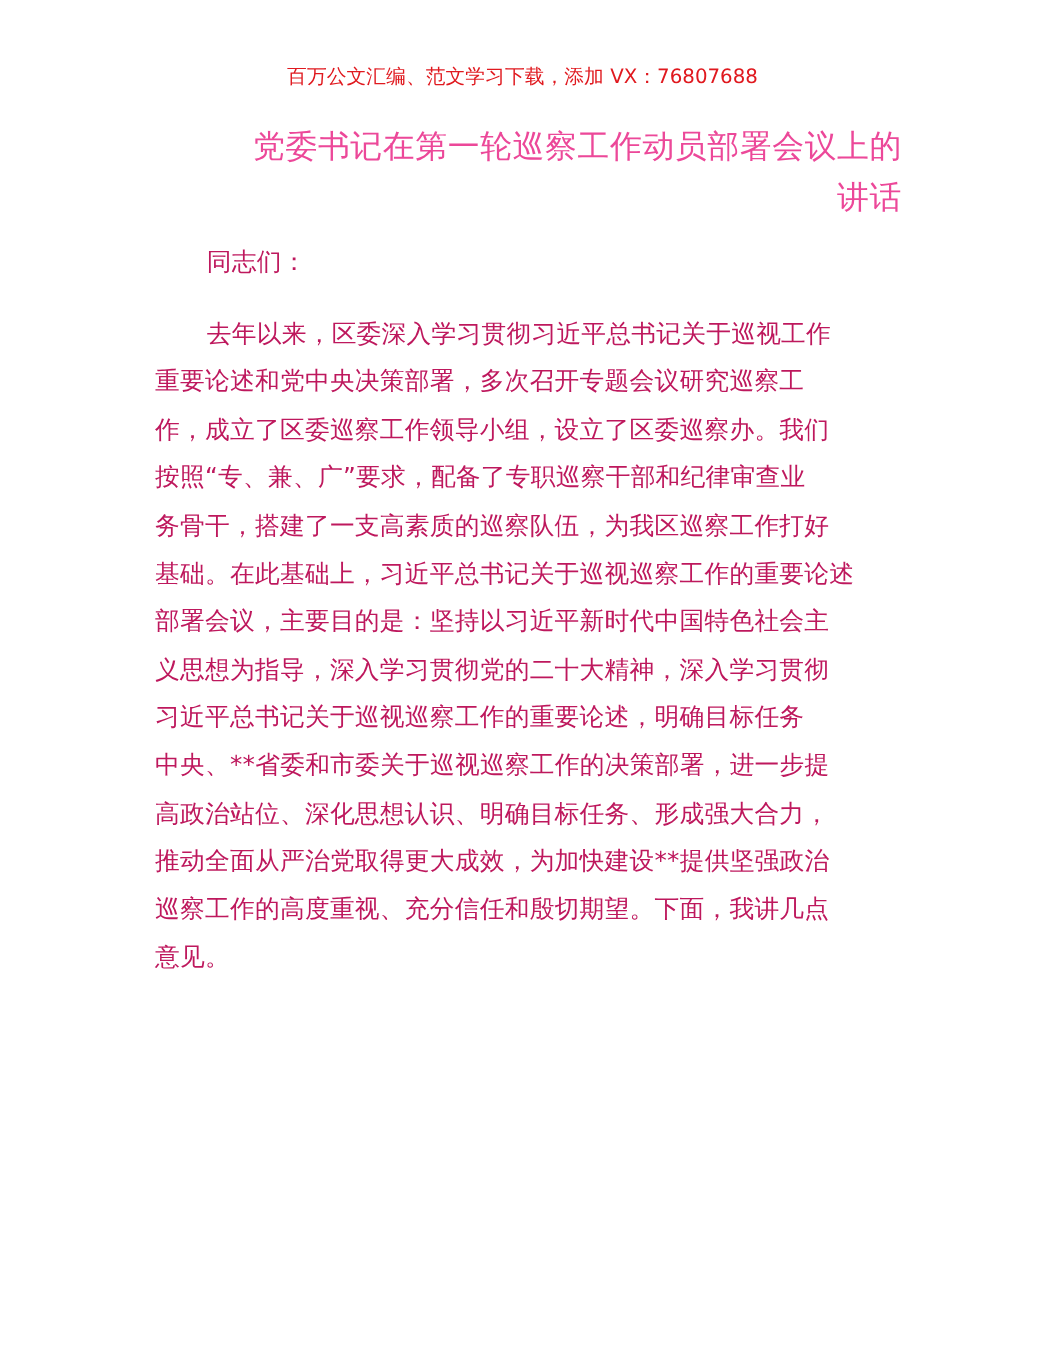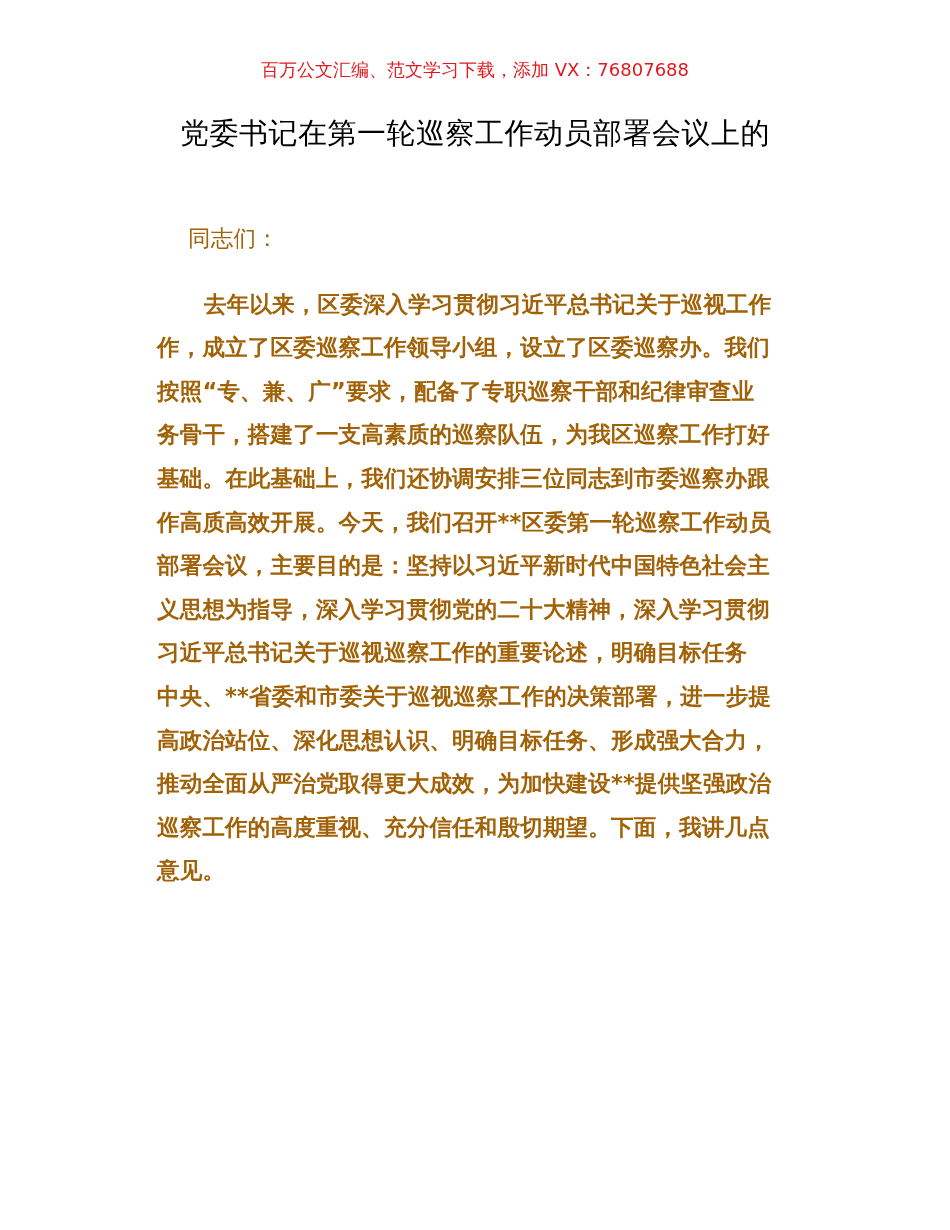--- a/index.html
+++ b/index.html
@@ -32,78 +32,78 @@
       font-size: 18px;
       line-height: 28px;
       color: #e0191f;
       letter-spacing: 0px;
     }
     .doc-title {
       position: absolute;
       left: 130px;
       top: 110px;
       width: 690px;
-      text-align: center;
+      text-align: right;
       font-size: 29px;
       line-height: 46px;
-      color: #000000;
+      color: #ec4899;
       letter-spacing: 0.5px;
     }
     .doc-body {
       position: absolute;
       left: 141px;
       top: 217px;
       width: 672px;
       font-size: 22.5px;
       line-height: 43.6px;
-      color: #a16207;
+      color: #be185d;
       text-align: justify;
       letter-spacing: 0.2px;
     }
     .salutation {
       margin: 0;
       padding-left: 47px;
       height: 43.6px;
     }
     .paragraph {
-      margin: 16px;
+      margin: 0;
       text-indent: 47px;
       margin-top: 22px;
-      font-weight: bold;
     }
     .line {
       display: block;
       white-space: nowrap;
       text-indent: 0;
     }
     .line.first {
       padding-left: 47px;
     }
   </style>
 </head>
 <body>
 
 <div class="page">
 
   <div class="header-banner">百万公文汇编、范文学习下载，添加 VX：76807688</div>
 
   <div class="doc-title">
     <div>党委书记在第一轮巡察工作动员部署会议上的</div>
+    <div>讲话</div>
   </div>
 
   <div class="doc-body">
     <p class="salutation">同志们：</p>
 
     <div class="paragraph" style="text-indent:0;">
       <span class="line first">去年以来，区委深入学习贯彻习近平总书记关于巡视工作</span>
+      <span class="line">重要论述和党中央决策部署，多次召开专题会议研究巡察工</span>
       <span class="line">作，成立了区委巡察工作领导小组，设立了区委巡察办。我们</span>
       <span class="line">按照“专、兼、广”要求，配备了专职巡察干部和纪律审查业</span>
       <span class="line">务骨干，搭建了一支高素质的巡察队伍，为我区巡察工作打好</span>
-      <span class="line">基础。在此基础上，我们还协调安排三位同志到市委巡察办跟</span>
-      <span class="line">作高质高效开展。今天，我们召开**区委第一轮巡察工作动员</span>
+      <span class="line">基础。在此基础上，习近平总书记关于巡视巡察工作的重要论述</span>
       <span class="line">部署会议，主要目的是：坚持以习近平新时代中国特色社会主</span>
       <span class="line">义思想为指导，深入学习贯彻党的二十大精神，深入学习贯彻</span>
       <span class="line">习近平总书记关于巡视巡察工作的重要论述，明确目标任务</span>
       <span class="line">中央、**省委和市委关于巡视巡察工作的决策部署，进一步提</span>
       <span class="line">高政治站位、深化思想认识、明确目标任务、形成强大合力，</span>
       <span class="line">推动全面从严治党取得更大成效，为加快建设**提供坚强政治</span>
       <span class="line">巡察工作的高度重视、充分信任和殷切期望。下面，我讲几点</span>
       <span class="line">意见。</span>
     </div>
   </div>

